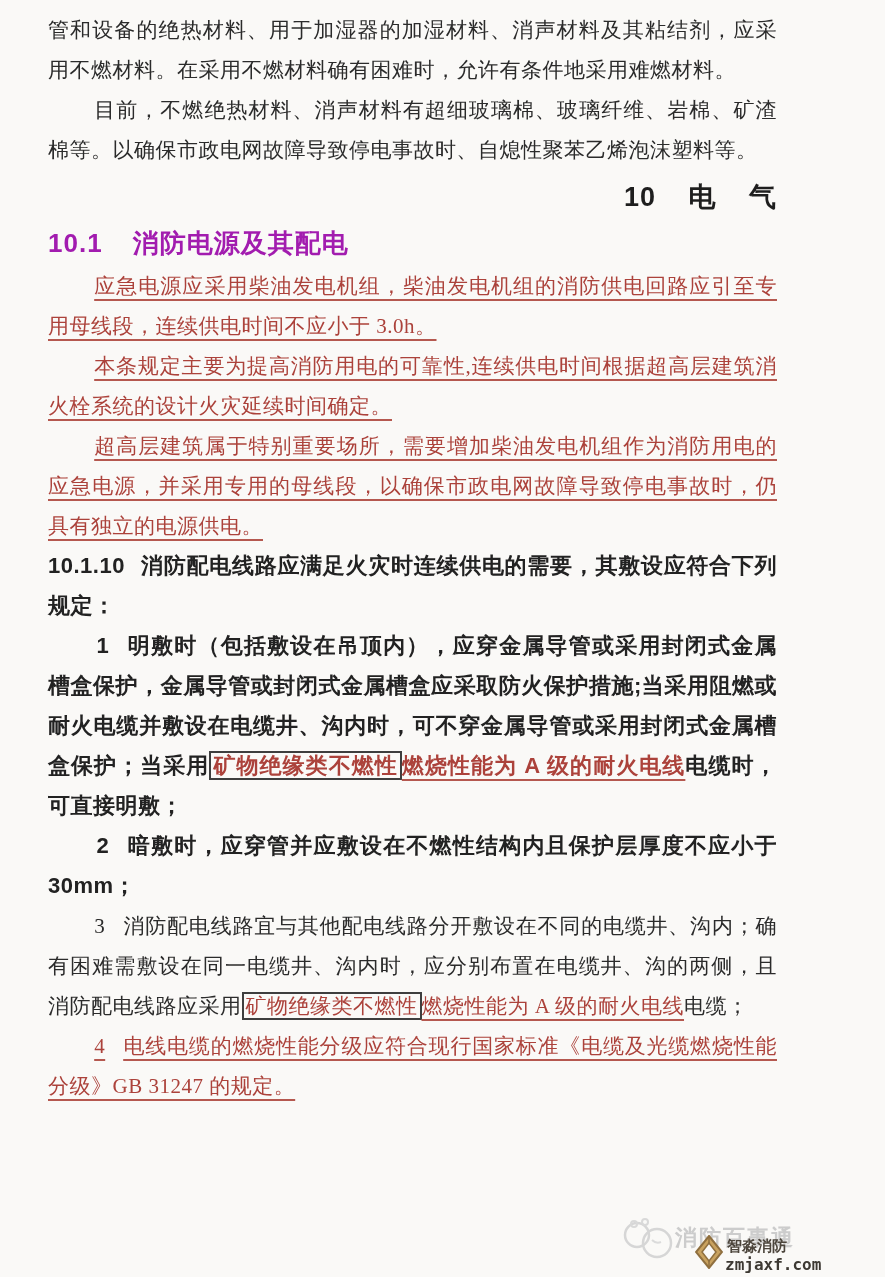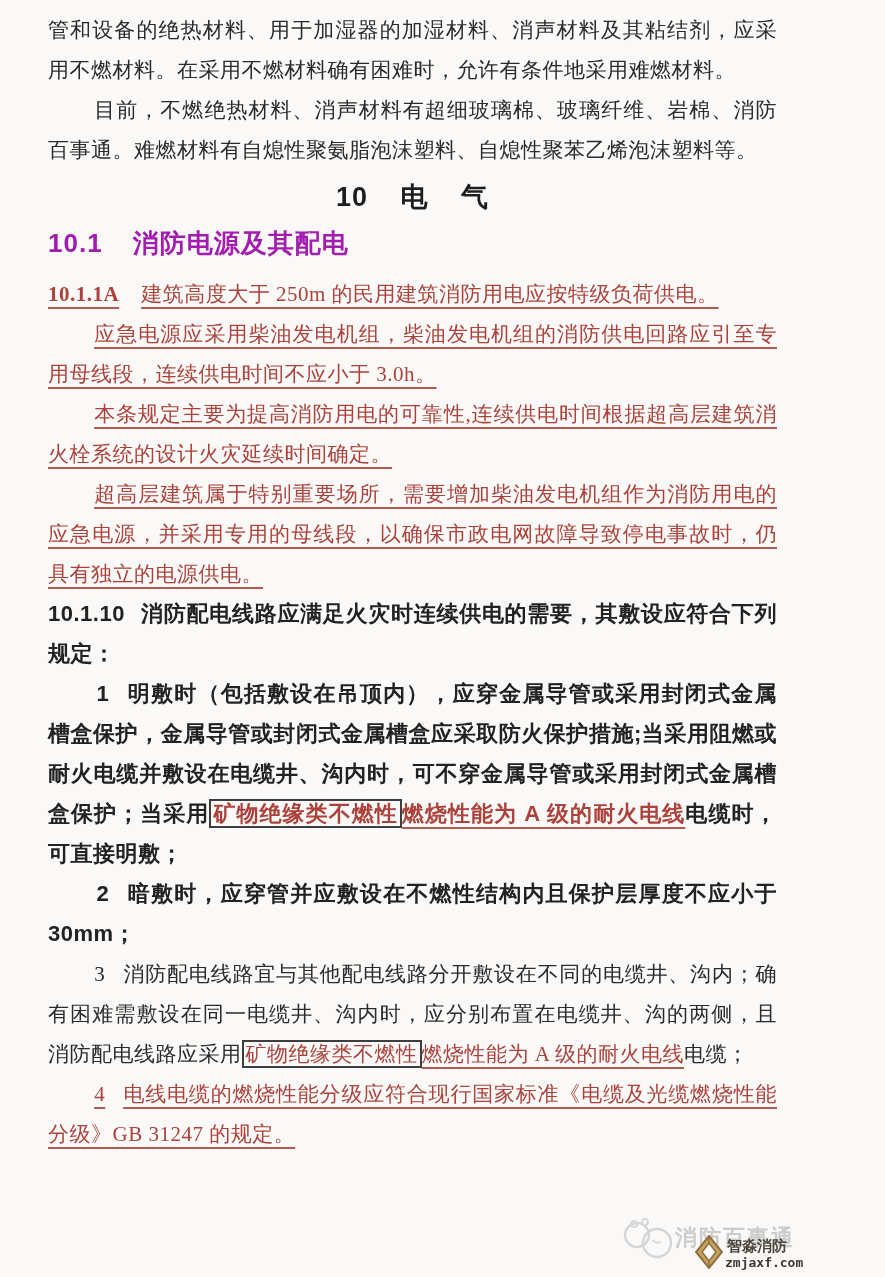--- a/index.html
+++ b/index.html
@@ -29,21 +29,21 @@
   .ul {
     text-decoration:underline;
     text-decoration-color:#b5584f;
     text-decoration-thickness:2px;
     text-underline-offset:6px;
   }
   .heading1 {
     font-family:"Liberation Sans","DejaVu Sans",sans-serif;
     font-weight:700; color:#1e1e1e;
     font-size:27px; line-height:46px;
-    text-align:center; word-spacing:24px;
+    text-align:right; word-spacing:24px;
     margin-top:4px; letter-spacing:1px;
   }
   .heading2 {
     font-family:Liberation Sans, sans-serif;
     font-weight:700; color:#a21caf;
     font-size:26px; line-height:46px;
     text-align:left; word-spacing:22px;
     letter-spacing:1px;
   }
   .clause-a { margin-top:8px; }
@@ -71,39 +71,38 @@
   .wm-diamond { position:absolute; left:82px; top:26px; }
   .wm-name {
     position:absolute; left:114px; top:28px;
     font-family:"Liberation Sans","DejaVu Sans",sans-serif;
     font-weight:700; font-size:15px; color:#4c453c;
     white-space:nowrap;
   }
   .wm-url {
     position:absolute; left:112px; top:46px;
     font-family:"DejaVu Sans Mono","Liberation Mono",monospace;
-    font-weight:700; font-size:13px; color:#3d3933;
+    font-weight:700; font-size:16px; color:#3d3933;
     white-space:nowrap;
   }
 </style>
 </head>
 <body>
 
 <div class="page">
 
   <div class="para">管和设备的绝热材料、用于加湿器的加湿材料、消声材料及其粘结剂，应采用不燃材料。在采用不燃材料确有困难时，允许有条件地采用难燃材料。</div>
 
 
-  <div class="para indent">目前，不燃绝热材料、消声材料有超细玻璃棉、玻璃纤维、岩棉、消防百事通。难燃材料有自熄性聚氨脂泡沫塑料、自熄性聚苯乙烯泡沫塑料等。</div>
+  <div class="para indent">目前，不燃绝热材料、消声材料有超细玻璃棉、玻璃纤维、岩棉、矿渣棉等。以确保市政电网故障导致停电事故时、自熄性聚苯乙烯泡沫塑料等。</div>
 
   <div class="heading1">10 电 气</div>
 
   <div class="heading2">10.1 消防电源及其配电</div>
 
-  <div class="para red ul clause-a"><span class="cnum">10.1.1A</span><span>建筑高度大于 250m 的民用建筑消防用电应按特级负荷供电。</span></div>
 
   <div class="para indent red ul">应急电源应采用柴油发电机组，柴油发电机组的消防供电回路应引至专用母线段，连续供电时间不应小于 3.0h。</div>
 
 
   <div class="para indent red ul">本条规定主要为提高消防用电的可靠性,连续供电时间根据超高层建筑消火栓系统的设计火灾延续时间确定。</div>
 
   <div class="para indent red ul">超高层建筑属于特别重要场所，需要增加柴油发电机组作为消防用电的应急电源，并采用专用的母线段，以确保市政电网故障导致停电事故时，仍具有独立的电源供电。</div>
 
   <div class="para hei"><span class="cnum2">10.1.10</span><span>消防配电线路应满足火灾时连续供电的需要，其敷设应符合下列规定：</span></div>
 

